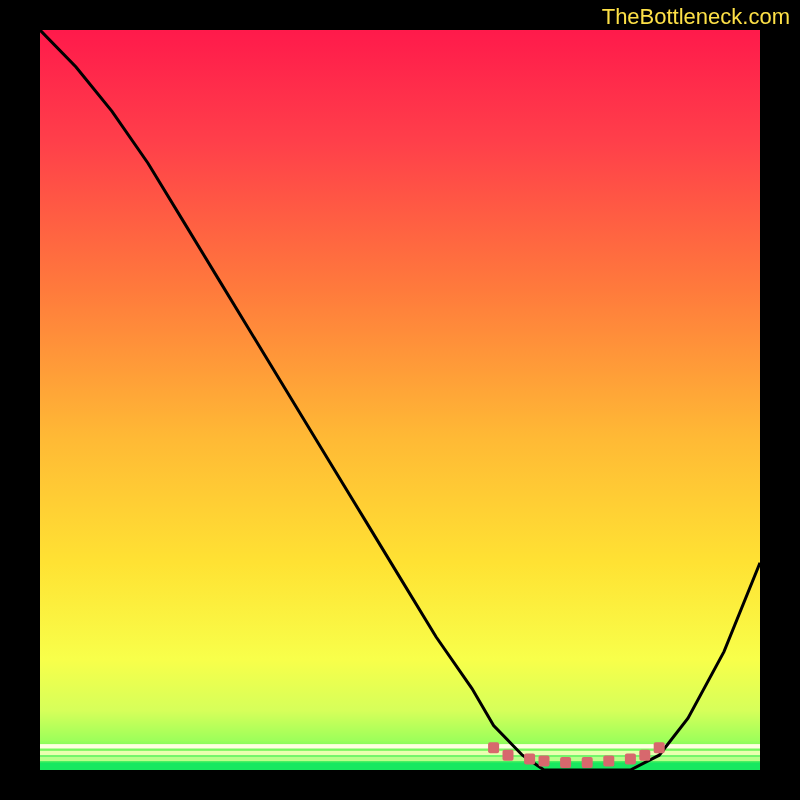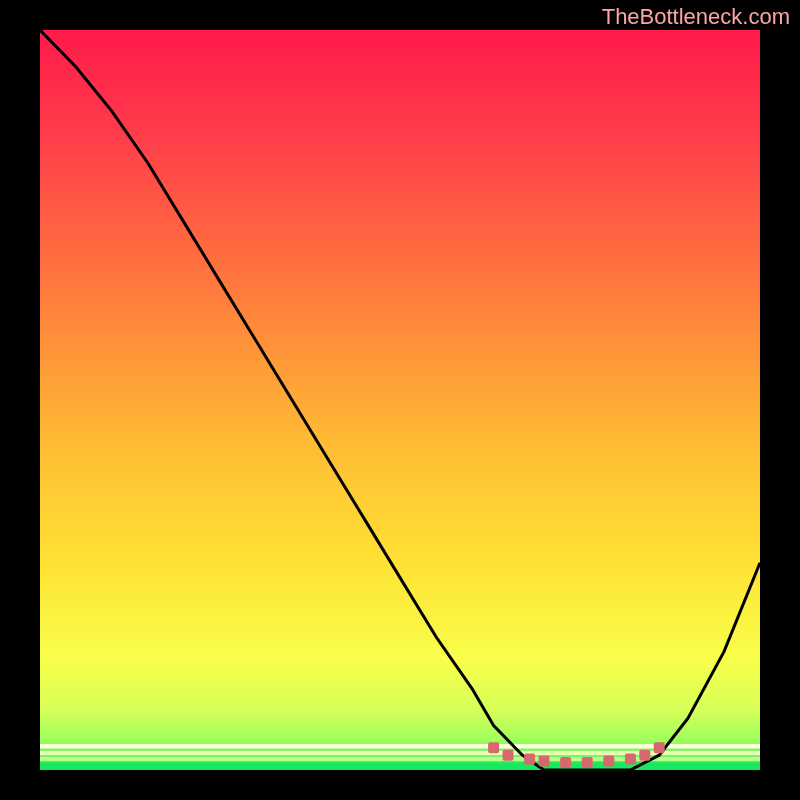--- a/index.html
+++ b/index.html
@@ -14,21 +14,21 @@
   .frame {
     position: relative;
     width: 800px;
     height: 800px;
     background: #000;
   }
   .watermark {
     position: absolute;
     top: 4px;
     right: 10px;
-    color: #fca5a5;
+    color: #fde047;
     font-size: 22px;
     font-weight: 500;
     z-index: 10;
     user-select: none;
   }
   .plot {
     position: absolute;
     left: 40px;
     top: 30px;
     width: 720px;

